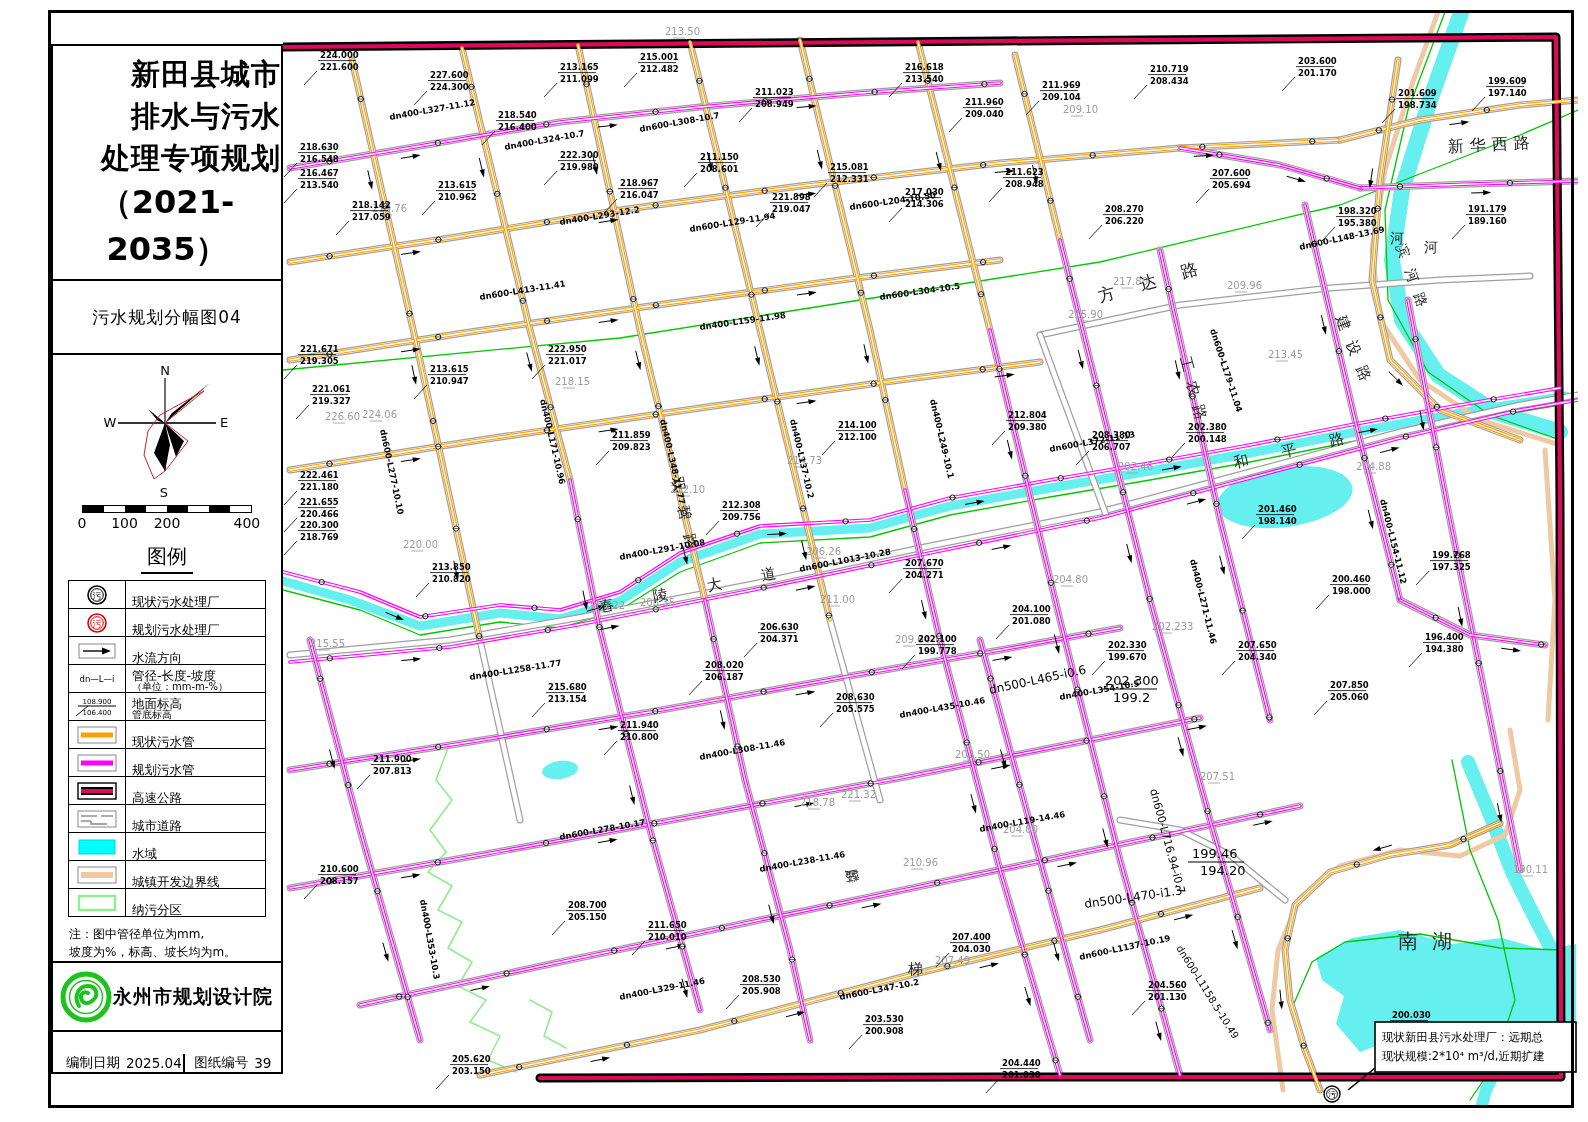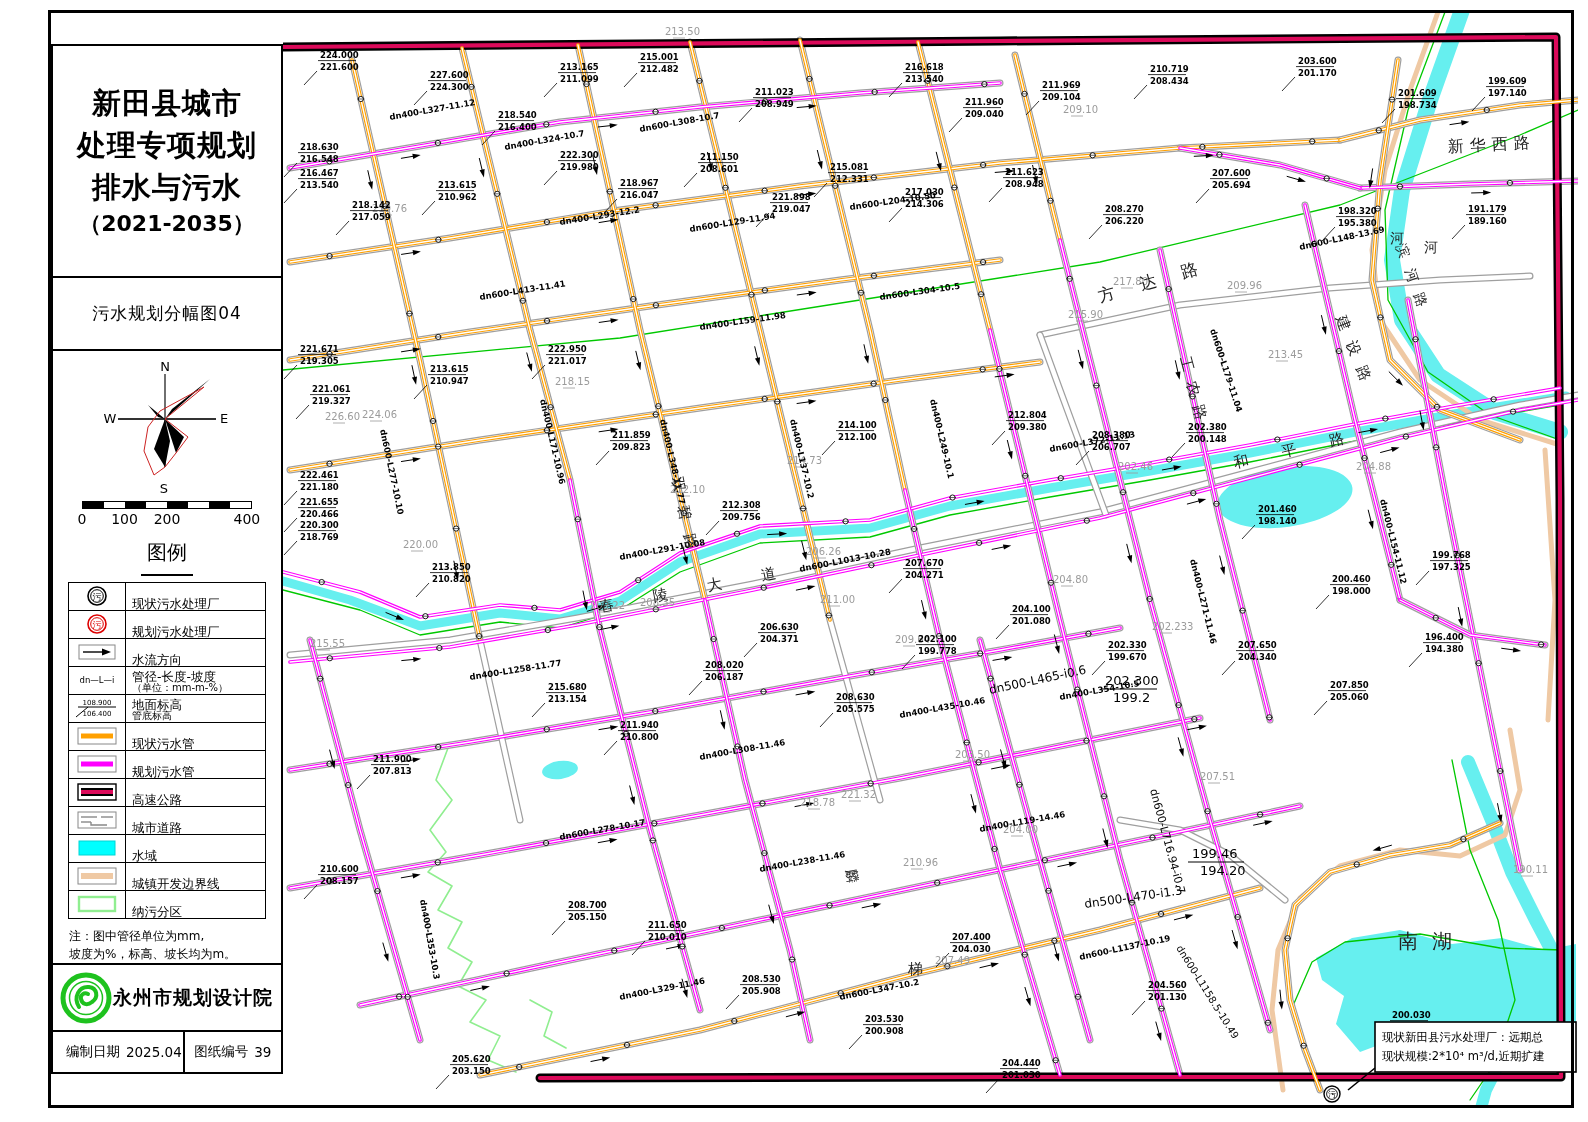--- a/index.html
+++ b/index.html
@@ -3,34 +3,34 @@
 <meta charset="utf-8">
 <style>
   html,body{margin:0;padding:0;background:#fff;}
   .sheet{position:relative;width:1588px;height:1122px;background:#fff;overflow:hidden;
          font-family:"DejaVu Sans","Liberation Sans",sans-serif;border-radius:31px;}
   .frame{position:absolute;left:48px;top:10px;width:1526px;height:1098px;border:3px solid #000;box-sizing:border-box;}
   #map{position:absolute;left:283px;top:10px;width:1295px;height:1098px;}
   
   .panel{position:absolute;left:51px;top:44px;width:232px;height:1030px;background:#fff;
          border:2px solid #000;box-sizing:border-box;display:flex;flex-direction:column;z-index:5;}
-  .sec{border-bottom:2px solid #000;box-sizing:border-box;}
+  .sec{border-bottom:2px solid #000;box-sizing:border-box;align-items:flex-end;}
   .sec-title{height:240px;display:flex;flex-direction:column;justify-content:center;text-align:center;}
   .tline{font-size:29px;font-weight:bold;color:#000;line-height:1.45;letter-spacing:1px;}
-  .tline.small{font-size:22px;letter-spacing:0;}
+  .tline.small{font-size:32px;letter-spacing:0;}
   .sec-sub{height:76px;display:flex;align-items:center;justify-content:center;}
   .subtitle{font-size:17px;color:#000;letter-spacing:1px;}
   .sec-mid{flex:1;padding:6px 8px 0 8px;display:flex;flex-direction:column;align-items:center;}
   .compass{width:150px;height:140px;}
   .scalebar{width:170px;margin-top:4px;position:relative;height:34px;}
   .sb-bar{position:relative;height:8px;border:1px solid #000;box-sizing:border-box;display:flex;}
   .sb-seg{flex:1;}
   .sb-labels{position:relative;height:20px;font-size:14px;color:#000;}
   .sb-labels span{position:absolute;transform:translateX(-50%);top:2px;}
-  .legend-title{font-size:20px;color:#000;margin:4px 0 6px 0;border-bottom:2px solid #000;padding:0 6px 8px 6px;}
+  .legend-title{font-size:20px;color:#000;margin:4px 0 6px 0;border-bottom:2px solid #000;padding:0 6px 2px 6px;}
   .ltable{width:196px;border:1.5px solid #000;}
   .lrow{display:flex;border-bottom:1px solid #000;height:27px;align-items:stretch;}
   .lrow:last-child{border-bottom:none;}
   .licon{width:56px;border-right:1px solid #000;display:flex;align-items:center;justify-content:center;flex:none;}
   .llab{flex:1;display:flex;flex-direction:column;justify-content:flex-end;font-size:12.5px;color:#000;padding-left:6px;line-height:1.05;}
   .llab .l2{font-size:10px;}
   .notes{width:196px;margin-top:8px;font-size:12px;color:#000;line-height:1.5;align-self:center;}
   .sec-org{height:70px;display:flex;align-items:center;padding:0 6px;}
   .orgname{font-size:19px;font-weight:bold;color:#000;letter-spacing:1px;}
   .sec-foot{height:41px;display:flex;border-bottom:none;padding-left:12px;}
@@ -1147,22 +1147,22 @@
       <rect x="1375" y="1022" width="201" height="50" fill="#fff" stroke="#000" stroke-width="1.6"></rect>
       <text x="1382" y="1041" font-size="11.5" fill="#000">现状新田县污水处理厂：远期总</text>
       <text x="1382" y="1060" font-size="11.5" fill="#000">现状规模:2*10⁴ m³/d,近期扩建</text>
     </svg>
 
   <div class="frame"></div>
 
   <aside class="panel">
     <div class="sec sec-title">
       <div class="tline">新田县城市</div>
+      <div class="tline">排水与污水</div>
       <div class="tline">处理专项规划</div>
-      <div class="tline">排水与污水</div>
       <div class="tline small">（2021-2035）</div>
     </div>
 
     <div class="sec sec-sub">
       <div class="subtitle">污水规划分幅图04</div>
     </div>
 
     <div class="sec sec-mid" style="border-bottom:2px solid #000;">
       <svg class="compass" viewBox="0 0 150 140">
         <text x="73" y="14" font-size="13" fill="#000" text-anchor="middle">N</text>

